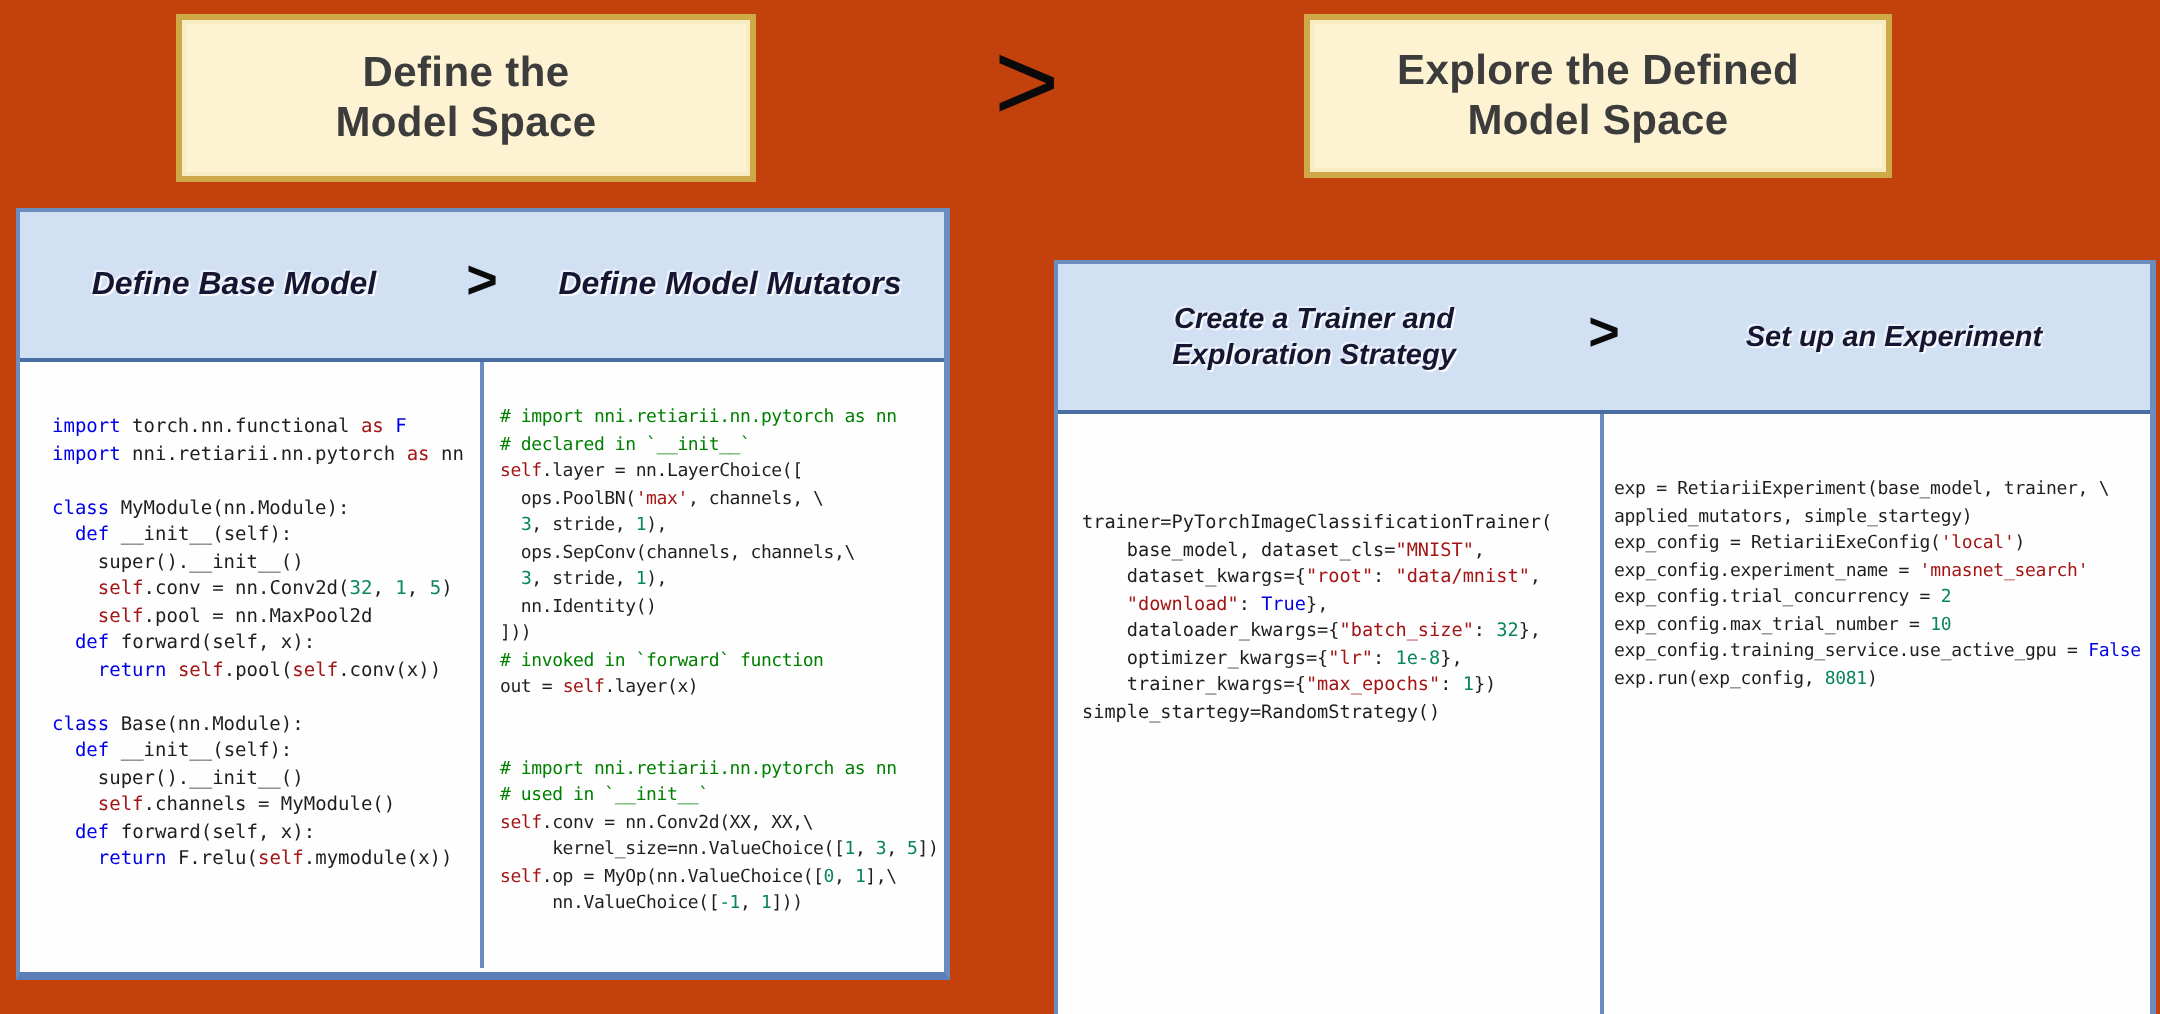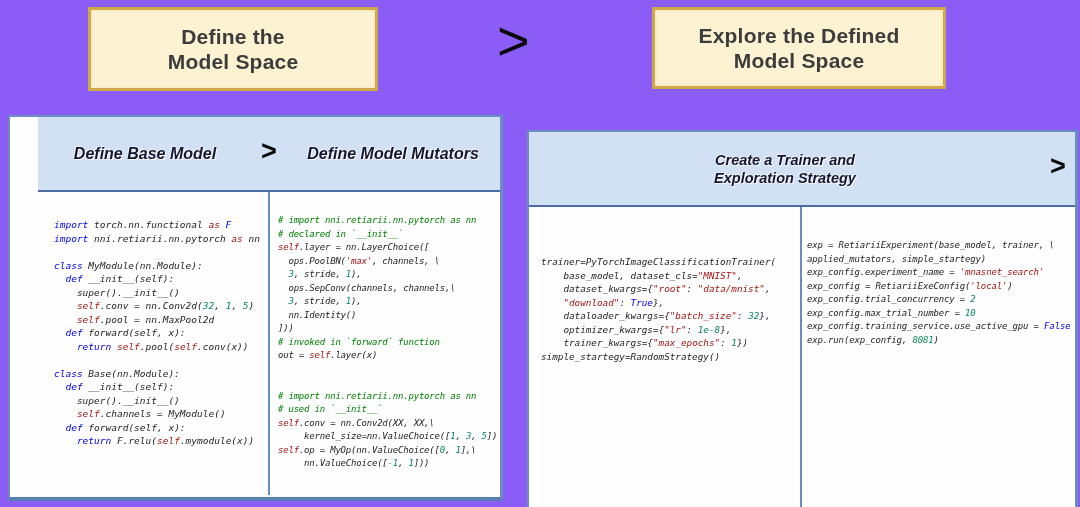--- a/index.html
+++ b/index.html
@@ -1,32 +1,32 @@
 <!DOCTYPE html>
 <html><head>
 <meta charset="utf-8">
 <style>
   html,body{margin:0;padding:0;background:#ffffff;}
-  .stage{position:relative;width:1080px;height:507px;background:#8b5cf6;
+  .stage{position:relative;width:1080px;height:507px;background:#c2410c;
          font-family:"Liberation Sans",sans-serif;overflow:hidden;}
 
   
   .top-box{position:absolute;background:#fdf3d2;border:3px solid #cfa848;
            box-shadow:inset 0 0 0 2px #f7ecc4;display:flex;align-items:center;justify-content:center;}
   .top-box .label{font-weight:bold;font-size:21px;line-height:25px;color:#3c3c3c;
                   text-align:center;white-space:pre-line;letter-spacing:0.2px;}
   .top-box.one{left:88px;top:7px;width:284px;height:78px;}
   .top-box.two{left:652px;top:7px;width:288px;height:76px;}
   .big-arrow{position:absolute;left:497px;top:8px;font-size:56px;color:#0a0a0a;
              font-weight:normal;font-family:"Liberation Sans",sans-serif;}
 
   
   .panel{position:absolute;background:#fefefe;border:2px solid #6b8cbe;
          border-bottom:4px solid #5a7eb5;border-right:3px solid #6b8cbe;}
-  .panel.left{left:8px;top:115px;width:462px;height:380px;padding-left:28px;}
+  .panel.left{left:8px;top:104px;width:462px;height:380px;}
   .panel.right{left:527px;top:130px;width:546px;height:380px;}
 
   .panel-header{height:73px;background:#d2e0f4;border-bottom:2px solid #4a6da4;
                 display:flex;align-items:center;}
   .ph-title{flex:1;text-align:center;font-style:italic;font-weight:bold;
             color:#161632;font-size:16px;line-height:18px;white-space:pre-line;
             text-shadow:1px 1px 0 rgba(255,255,255,0.85), -1px -1px 0 rgba(255,255,255,0.55);}
   .panel.right .ph-title{font-size:14.5px;}
   .ph-arrow{flex:0 0 34px;text-align:center;font-weight:bold;font-style:normal;
             font-size:27px;color:#0a0a0a;padding-bottom:4px;}
@@ -35,21 +35,21 @@
   .code-col{overflow:hidden;box-sizing:border-box;}
   .panel.left  .col1{width:232px;border-right:2px solid #6b8cbe;padding:26px 0 0 16px;}
   .panel.left  .col2{width:228px;padding:22px 0 0 8px;}
   .panel.right .col1{width:273px;border-right:2px solid #6b8cbe;padding:48px 0 0 12px;}
   .panel.right .col2{width:269px;padding:32px 0 0 5px;}
 
   .code{font-family:"DejaVu Sans Mono",monospace;font-size:9.5px;line-height:13.5px;color:#1e1e1e;}
   .panel.left  .col2 .code{font-size:9px;letter-spacing:-0.2px;}
   .panel.right .col1 .code{font-size:9.3px;}
   .panel.right .col2 .code{font-size:9px;letter-spacing:-0.15px;}
-  .code-line{white-space:pre;font-style:italic;}
+  .code-line{white-space:pre;}
   .tok-p{color:#1e1e1e;}
   .tok-k{color:#0000e8;}
   .tok-b{color:#0000e8;}
   .tok-r{color:#a31515;}
   .tok-n{color:#098658;}
   .tok-c{color:#008000;text-align:center;}
 </style>
 </head>
 <body>
 
@@ -117,40 +117,41 @@
           </div>
       </div>
     </div>
   </div>
 
   <div class="panel right">
     <div class="panel-header">
       <div class="ph-title">Create a Trainer and
 Exploration Strategy</div>
       <div class="ph-arrow">&gt;</div>
+      <div class="ph-title">Set up an Experiment</div>
     </div>
     <div class="panel-body">
       <div class="code-col col1">
         <div class="code">
             <div class="code-line"><span class="tok-p">trainer=PyTorchImageClassificationTrainer(</span></div>
             <div class="code-line"><span class="tok-p">    base_model, dataset_cls=</span><span class="tok-r">"MNIST"</span><span class="tok-p">,</span></div>
             <div class="code-line"><span class="tok-p">    dataset_kwargs={</span><span class="tok-r">"root"</span><span class="tok-p">: </span><span class="tok-r">"data/mnist"</span><span class="tok-p">,</span></div>
             <div class="code-line"><span class="tok-p">    </span><span class="tok-r">"download"</span><span class="tok-p">: </span><span class="tok-b">True</span><span class="tok-p">},</span></div>
             <div class="code-line"><span class="tok-p">    dataloader_kwargs={</span><span class="tok-r">"batch_size"</span><span class="tok-p">: </span><span class="tok-n">32</span><span class="tok-p">},</span></div>
             <div class="code-line"><span class="tok-p">    optimizer_kwargs={</span><span class="tok-r">"lr"</span><span class="tok-p">: </span><span class="tok-n">1e-8</span><span class="tok-p">},</span></div>
             <div class="code-line"><span class="tok-p">    trainer_kwargs={</span><span class="tok-r">"max_epochs"</span><span class="tok-p">: </span><span class="tok-n">1</span><span class="tok-p">})</span></div>
             <div class="code-line"><span class="tok-p">simple_startegy=RandomStrategy()</span></div>
           </div>
       </div>
       <div class="code-col col2">
         <div class="code">
             <div class="code-line"><span class="tok-p">exp = RetiariiExperiment(base_model, trainer, \</span></div>
             <div class="code-line"><span class="tok-p">applied_mutators, simple_startegy)</span></div>
+            <div class="code-line"><span class="tok-p">exp_config = RetiariiExeConfig(</span><span class="tok-r">'local'</span><span class="tok-p">)</span></div>
             <div class="code-line"><span class="tok-p">exp_config.experiment_name = </span><span class="tok-r">'mnasnet_search'</span></div>
-            <div class="code-line"><span class="tok-p">exp_config = RetiariiExeConfig(</span><span class="tok-r">'local'</span><span class="tok-p">)</span></div>
             <div class="code-line"><span class="tok-p">exp_config.trial_concurrency = </span><span class="tok-n">2</span></div>
             <div class="code-line"><span class="tok-p">exp_config.max_trial_number = </span><span class="tok-n">10</span></div>
             <div class="code-line"><span class="tok-p">exp_config.training_service.use_active_gpu = </span><span class="tok-b">False</span></div>
             <div class="code-line"><span class="tok-p">exp.run(exp_config, </span><span class="tok-n">8081</span><span class="tok-p">)</span></div>
           </div>
       </div>
     </div>
   </div>
 
 </div>

